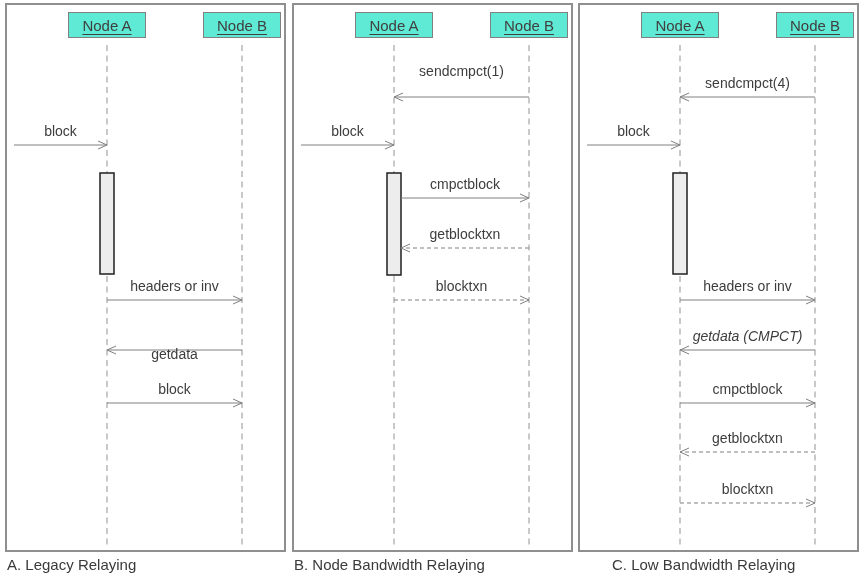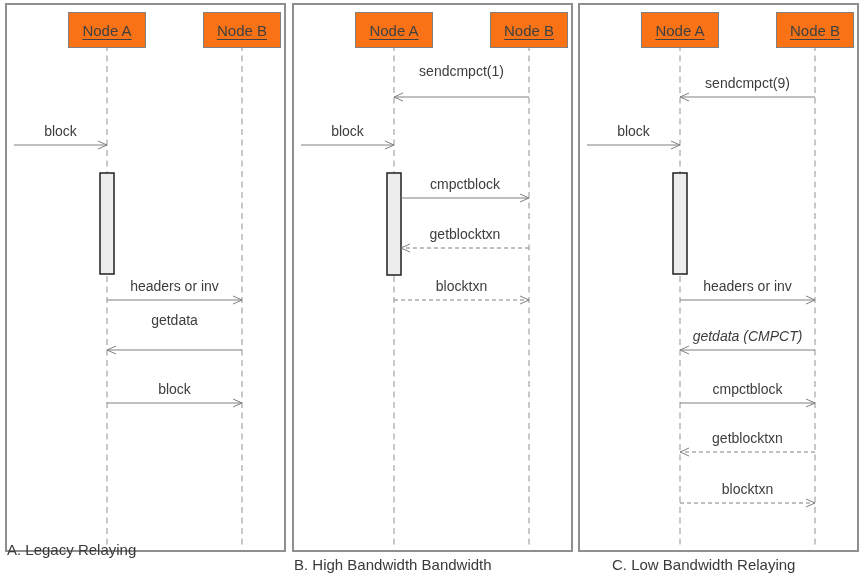--- a/index.html
+++ b/index.html
@@ -3,22 +3,22 @@
 <meta charset="utf-8">
 <style>
   html,body{margin:0;padding:0;background:#ffffff;}
   .stage{
     position:relative;width:867px;height:581px;background:#ffffff;
     font-family:"Liberation Sans",sans-serif;overflow:hidden;
   }
   .panel{position:absolute;}
   .panel svg{position:absolute;left:0;top:0;}
   .node-box{
-    position:absolute;box-sizing:border-box;height:36px;width:78px;
-    border:1px solid #808080;background:#f97316;
+    position:absolute;box-sizing:border-box;height:26px;width:78px;
+    border:1px solid #808080;background:#5eead4;
     display:flex;align-items:center;justify-content:center;
     font-size:15px;color:#404040;
   }
   .node-box span{text-decoration:underline;text-underline-offset:3px;}
   .msg-label{
     position:absolute;height:18px;line-height:18px;font-size:14px;color:#3d3d3d;
     white-space:nowrap;transform:translateX(-50%);text-align:center;
   }
   .caption{
     position:absolute;font-size:15px;color:#3a3a3a;white-space:nowrap;
@@ -38,30 +38,30 @@
         <path d="M 93 138 L 102 142 L 93 146" fill="none" stroke="#808080" stroke-width="1"></path>
         <line x1="102" y1="297" x2="237" y2="297" stroke="#808080" stroke-width="1"></line>
         <path d="M 228 293 L 237 297 L 228 301" fill="none" stroke="#808080" stroke-width="1"></path>
         <line x1="237" y1="347" x2="102" y2="347" stroke="#808080" stroke-width="1"></line>
         <path d="M 111 343 L 102 347 L 111 351" fill="none" stroke="#808080" stroke-width="1"></path>
         <line x1="102" y1="400" x2="237" y2="400" stroke="#808080" stroke-width="1"></line>
         <path d="M 228 396 L 237 400 L 228 404" fill="none" stroke="#808080" stroke-width="1"></path>
       </svg>
       <div class="msg-label" style="left: 55.5px; top: 119px;">block</div>
       <div class="msg-label" style="left: 169.5px; top: 274px;">headers or inv</div>
-      <div class="msg-label" style="left: 169.5px; top: 308px;">getdata</div>
+      <div class="msg-label" style="left: 169.5px; top: 342px;">getdata</div>
       <div class="msg-label" style="left: 169.5px; top: 377px;">block</div>
       <div class="node-box" style="left: 63px; top: 9px;">
         <span>Node A</span>
       </div>
       <div class="node-box" style="left: 198px; top: 9px;">
         <span>Node B</span>
       </div>
     </div>
-    <div class="caption" style="left: 7px; top: 541px;">A. Legacy Relaying</div>
+    <div class="caption" style="left: 7px; top: 556px;">A. Legacy Relaying</div>
     <div class="panel" style="left: 292px; top: 3px; width: 281px; height: 549px;">
       <svg width="281" height="549">
         <rect x="1" y="1" width="279" height="547" fill="#ffffff" stroke="#8f8f8f" stroke-width="2"></rect>
         <line x1="102" y1="42" x2="102" y2="542" stroke="#929292" stroke-width="1" stroke-dasharray="6 4.5"></line>
         <line x1="237" y1="42" x2="237" y2="542" stroke="#929292" stroke-width="1" stroke-dasharray="6 4.5"></line>
         <rect x="95" y="170" width="14" height="102" fill="#ededed" stroke="#1f1f1f" stroke-width="1.5"></rect>
         <line x1="237" y1="94" x2="102" y2="94" stroke="#808080" stroke-width="1"></line>
         <path d="M 111 90 L 102 94 L 111 98" fill="none" stroke="#808080" stroke-width="1"></path>
         <line x1="9" y1="142" x2="102" y2="142" stroke="#808080" stroke-width="1"></line>
         <path d="M 93 138 L 102 142 L 93 146" fill="none" stroke="#808080" stroke-width="1"></path>
@@ -77,21 +77,21 @@
       <div class="msg-label" style="left: 173px; top: 172px;">cmpctblock</div>
       <div class="msg-label" style="left: 173px; top: 222px;">getblocktxn</div>
       <div class="msg-label" style="left: 169.5px; top: 274px;">blocktxn</div>
       <div class="node-box" style="left: 63px; top: 9px;">
         <span>Node A</span>
       </div>
       <div class="node-box" style="left: 198px; top: 9px;">
         <span>Node B</span>
       </div>
     </div>
-    <div class="caption" style="left: 294px; top: 556px;">B. High Bandwidth Bandwidth</div>
+    <div class="caption" style="left: 294px; top: 556px;">B. Node Bandwidth Relaying</div>
     <div class="panel" style="left: 578px; top: 3px; width: 281px; height: 549px;">
       <svg width="281" height="549">
         <rect x="1" y="1" width="279" height="547" fill="#ffffff" stroke="#8f8f8f" stroke-width="2"></rect>
         <line x1="102" y1="42" x2="102" y2="542" stroke="#929292" stroke-width="1" stroke-dasharray="6 4.5"></line>
         <line x1="237" y1="42" x2="237" y2="542" stroke="#929292" stroke-width="1" stroke-dasharray="6 4.5"></line>
         <rect x="95" y="170" width="14" height="101" fill="#ededed" stroke="#1f1f1f" stroke-width="1.5"></rect>
         <line x1="237" y1="94" x2="102" y2="94" stroke="#808080" stroke-width="1"></line>
         <path d="M 111 90 L 102 94 L 111 98" fill="none" stroke="#808080" stroke-width="1"></path>
         <line x1="9" y1="142" x2="102" y2="142" stroke="#808080" stroke-width="1"></line>
         <path d="M 93 138 L 102 142 L 93 146" fill="none" stroke="#808080" stroke-width="1"></path>
@@ -99,21 +99,21 @@
         <path d="M 228 293 L 237 297 L 228 301" fill="none" stroke="#808080" stroke-width="1"></path>
         <line x1="237" y1="347" x2="102" y2="347" stroke="#808080" stroke-width="1"></line>
         <path d="M 111 343 L 102 347 L 111 351" fill="none" stroke="#808080" stroke-width="1"></path>
         <line x1="102" y1="400" x2="237" y2="400" stroke="#808080" stroke-width="1"></line>
         <path d="M 228 396 L 237 400 L 228 404" fill="none" stroke="#808080" stroke-width="1"></path>
         <line x1="237" y1="449" x2="102" y2="449" stroke="#808080" stroke-width="1" stroke-dasharray="4 3"></line>
         <path d="M 111 445 L 102 449 L 111 453" fill="none" stroke="#808080" stroke-width="1"></path>
         <line x1="102" y1="500" x2="237" y2="500" stroke="#808080" stroke-width="1" stroke-dasharray="4 3"></line>
         <path d="M 228 496 L 237 500 L 228 504" fill="none" stroke="#808080" stroke-width="1"></path>
       </svg>
-      <div class="msg-label" style="left: 169.5px; top: 71px;">sendcmpct(9)</div>
+      <div class="msg-label" style="left: 169.5px; top: 71px;">sendcmpct(4)</div>
       <div class="msg-label" style="left: 55.5px; top: 119px;">block</div>
       <div class="msg-label" style="left: 169.5px; top: 274px;">headers or inv</div>
       <div class="msg-label" style="left: 169.5px; top: 324px; font-style: italic;">getdata (CMPCT)</div>
       <div class="msg-label" style="left: 169.5px; top: 377px;">cmpctblock</div>
       <div class="msg-label" style="left: 169.5px; top: 426px;">getblocktxn</div>
       <div class="msg-label" style="left: 169.5px; top: 477px;">blocktxn</div>
       <div class="node-box" style="left: 63px; top: 9px;">
         <span>Node A</span>
       </div>
       <div class="node-box" style="left: 198px; top: 9px;">

